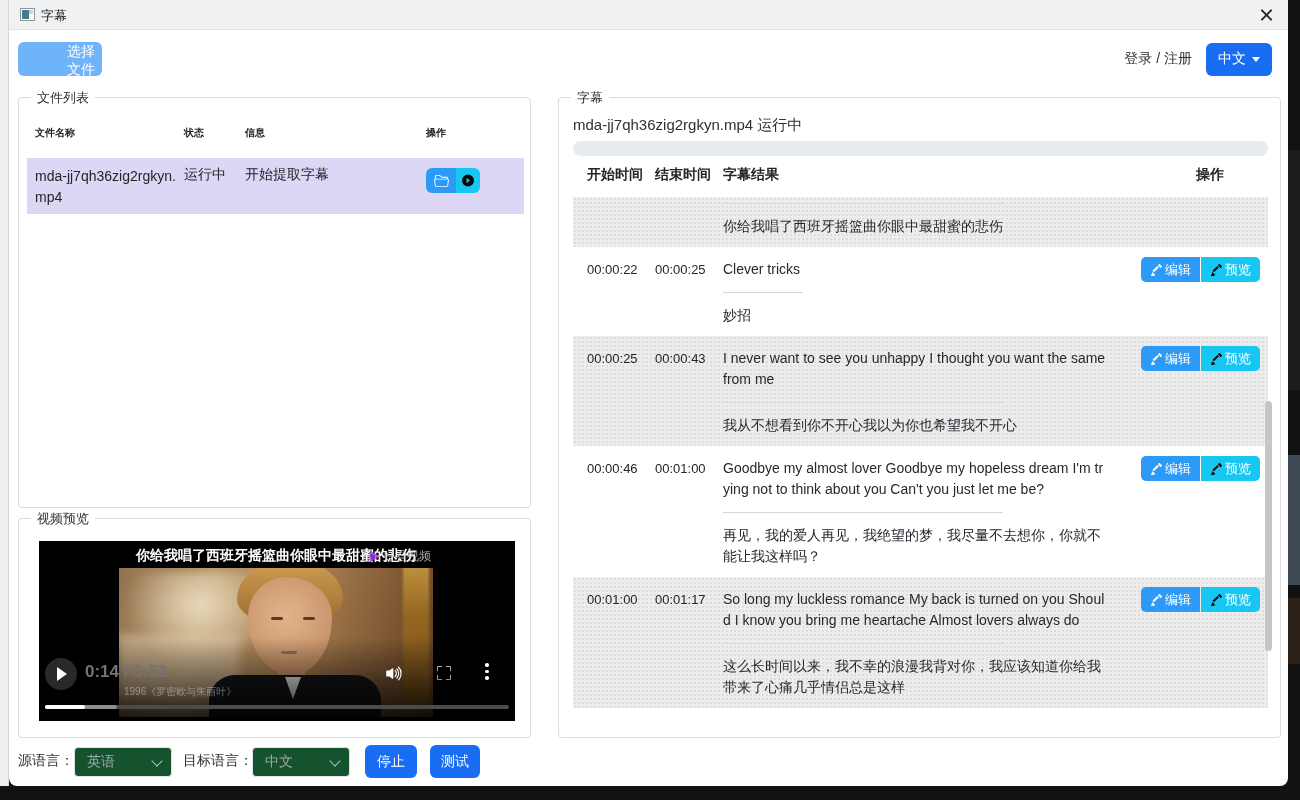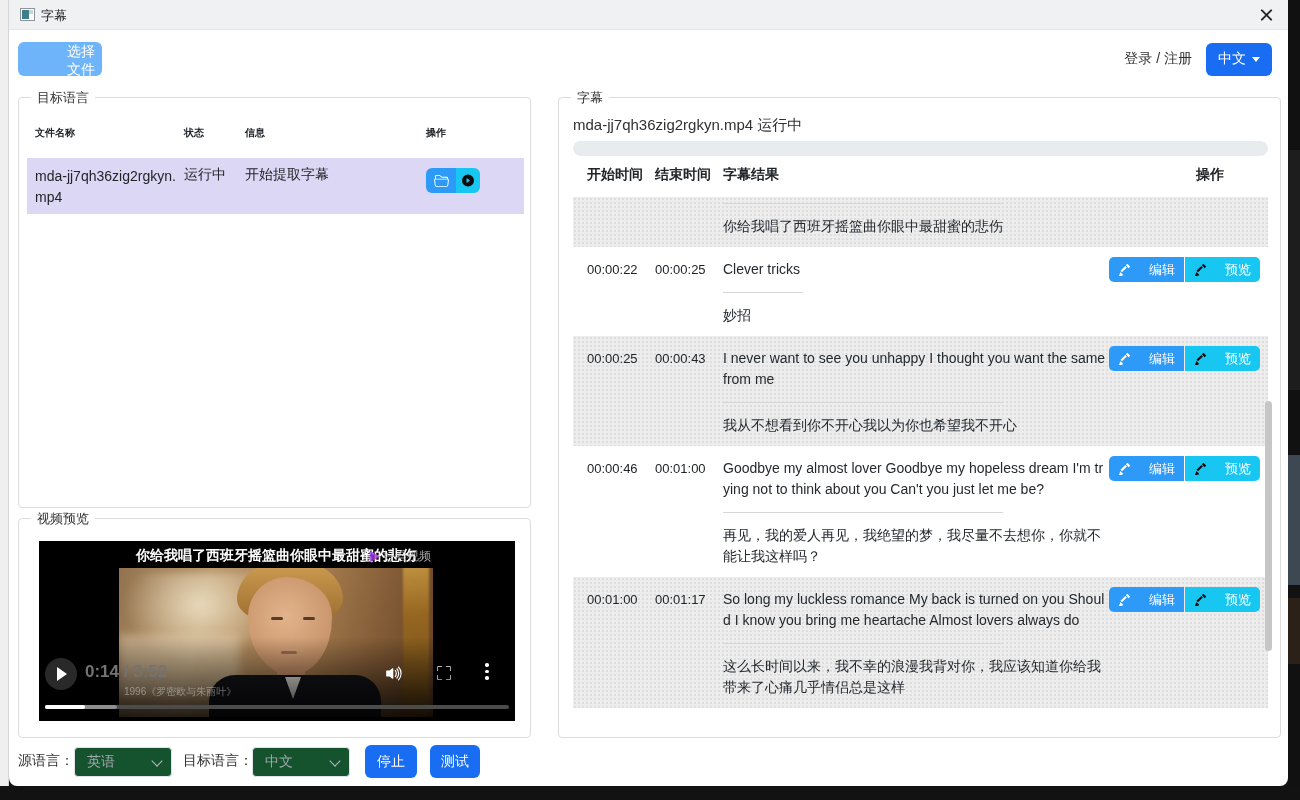--- a/index.html
+++ b/index.html
@@ -92,21 +92,21 @@
   .srows-viewport{position:absolute;left:14px;top:99px;width:695px;height:533px;overflow:hidden;}
   .srow{position:relative;display:grid;grid-template-columns:62px 62px 386px 1fr;column-gap:6px;padding:12px 8px 10px 14px;box-sizing:border-box;}
   .srow:nth-child(odd){background-color:#ededed;background-image:radial-gradient(rgba(110,110,110,.12) 1px,transparent 1.2px);background-size:4px 4px;}
   .stime{font-size:13px;line-height:21px;white-space:nowrap;}
   .stext{font-size:14px;line-height:21px;word-break:break-all;color:#24292e;}
   .sdivider{border:none;border-top:1px solid #d6d6d6;width:280px;height:0;margin:12px 0;}
   .sdivider.short{width:80px;}
   .srow.clipped{height:50px;padding-top:4px;overflow:hidden;}
   .srow.clipped .sdivider{margin:2px 0 12px 0;}
   .sbtns{position:absolute;top:10px;right:8px;display:flex;}
-  .sbtn{display:flex;align-items:center;gap:19px;height:25px;padding:0 9px;border:none;color:#fff;font-size:13px;cursor:pointer;font-family:inherit;}
+  .sbtn{display:flex;align-items:center;gap:3px;height:25px;padding:0 9px;border:none;color:#fff;font-size:13px;cursor:pointer;font-family:inherit;}
   .sbtn-edit{background:#2e9af7;border-radius:5px 0 0 5px;}
   .sbtn-preview{background:#18c6f2;border-radius:0 5px 5px 0;margin-left:1px;}
   .scroll-thumb{position:absolute;right:8px;top:303px;width:7px;height:250px;background:#c6c6c6;border-radius:4px;cursor:pointer;}
 
   
   .footer{position:absolute;left:0;bottom:6px;width:100%;height:36px;}
   .f-label{position:absolute;top:8px;font-size:14px;color:#303133;}
   .sel{position:absolute;top:3px;width:98px;height:30px;background:#14532d;border:1px solid #e0e3e9;border-radius:4px;box-sizing:border-box;color:#a2a7ad;font-size:14px;display:flex;align-items:center;padding-left:12px;cursor:default;}
   .sel .chev{position:absolute;right:10px;top:9px;width:7px;height:7px;border-right:1.5px solid #b7bac0;border-bottom:1.5px solid #b7bac0;transform:rotate(45deg);}
   .stop-btn{position:absolute;left:356px;top:1px;width:52px;height:33px;background:#186df2;border-radius:6px;font-size:14px;}
@@ -135,21 +135,21 @@
     <button class="btn select-file-btn">选择文件</button>
     <div class="top-right">
       <span class="login-link">登录 / 注册</span>
       <button class="btn lang-btn">
         <span>中文</span>
         <span class="caret-down"></span>
       </button>
     </div>
 
     <div class="panel file-panel">
-      <span class="panel-legend">目标语言</span>
+      <span class="panel-legend">文件列表</span>
       <div class="fheader">
         <span>文件名称</span>
         <span>状态</span>
         <span>信息</span>
         <span>操作</span>
       </div>
       <div>
           <div class="frow">
             <div class="fname">mda-jj7qh36zig2rgkyn.mp4</div>
             <div>运行中</div>

